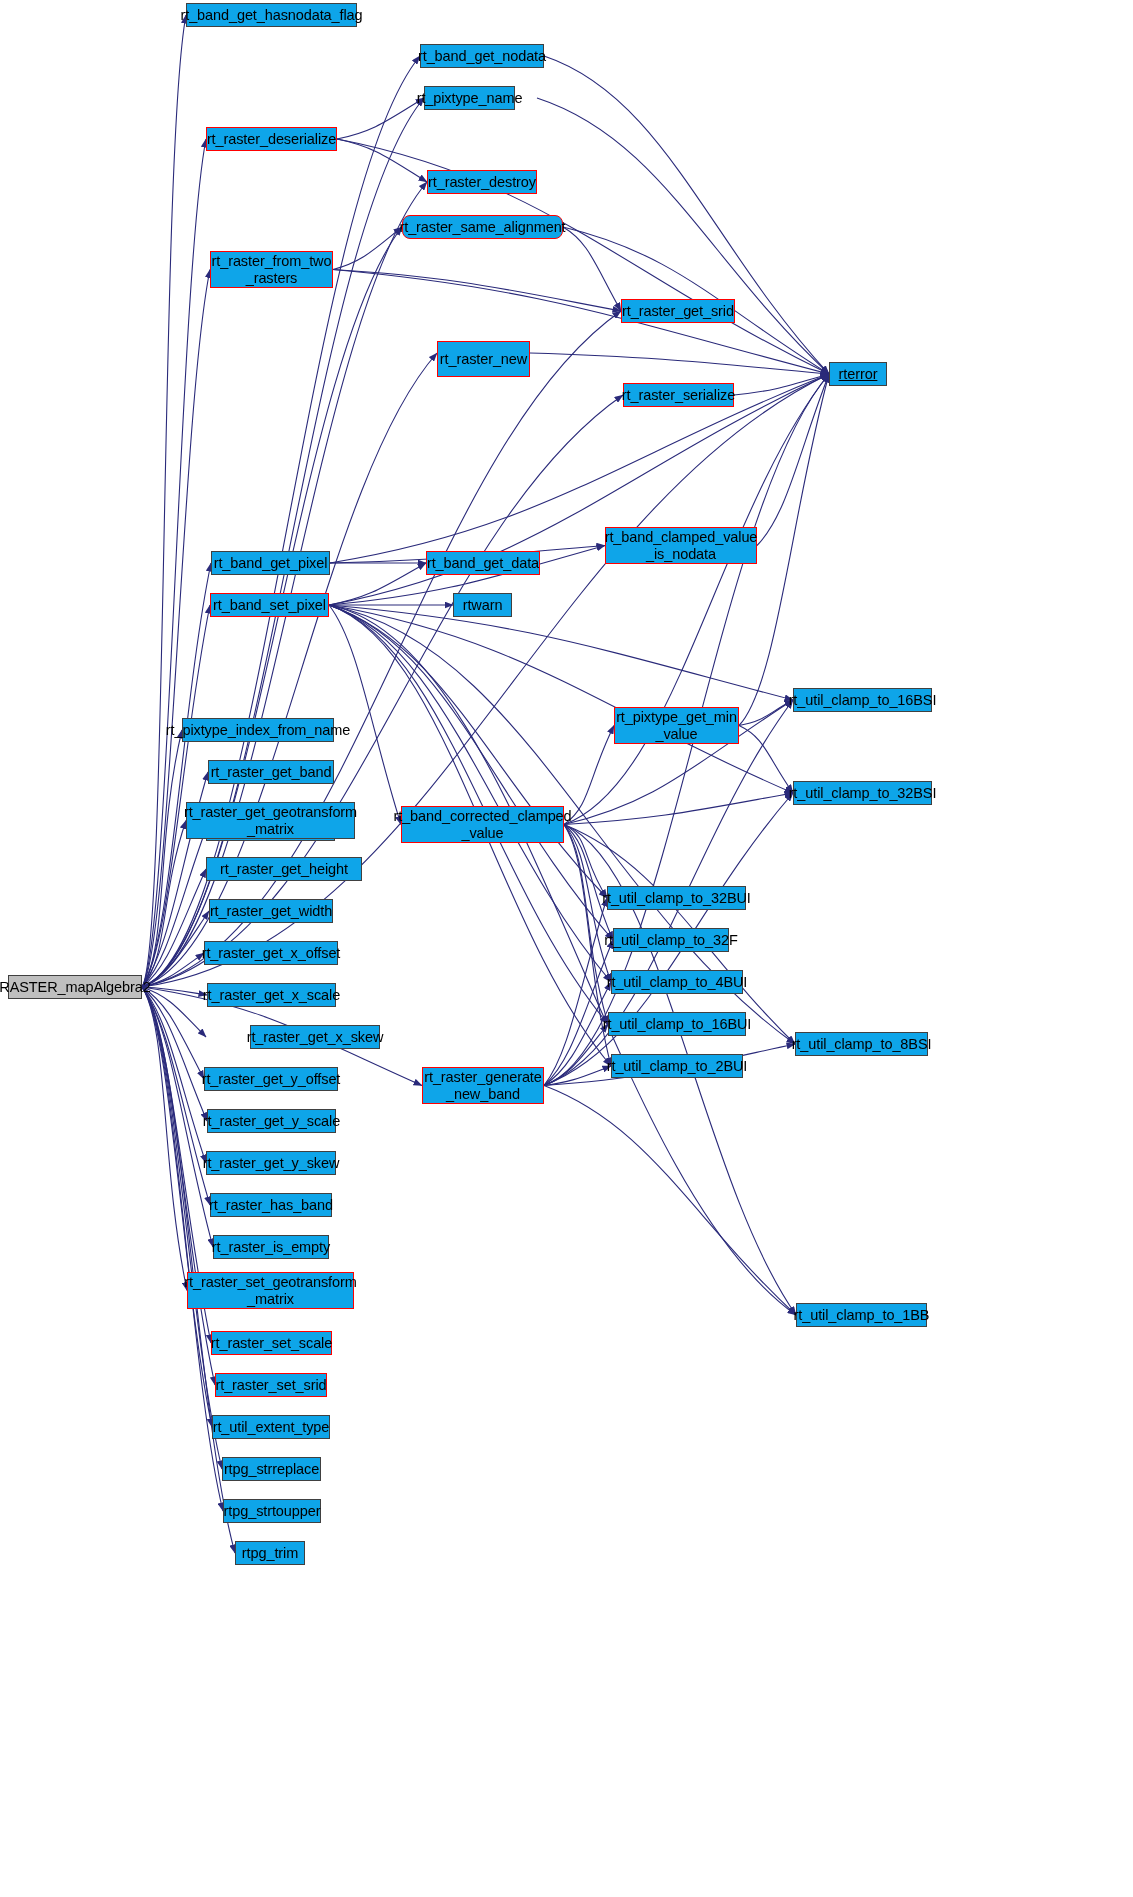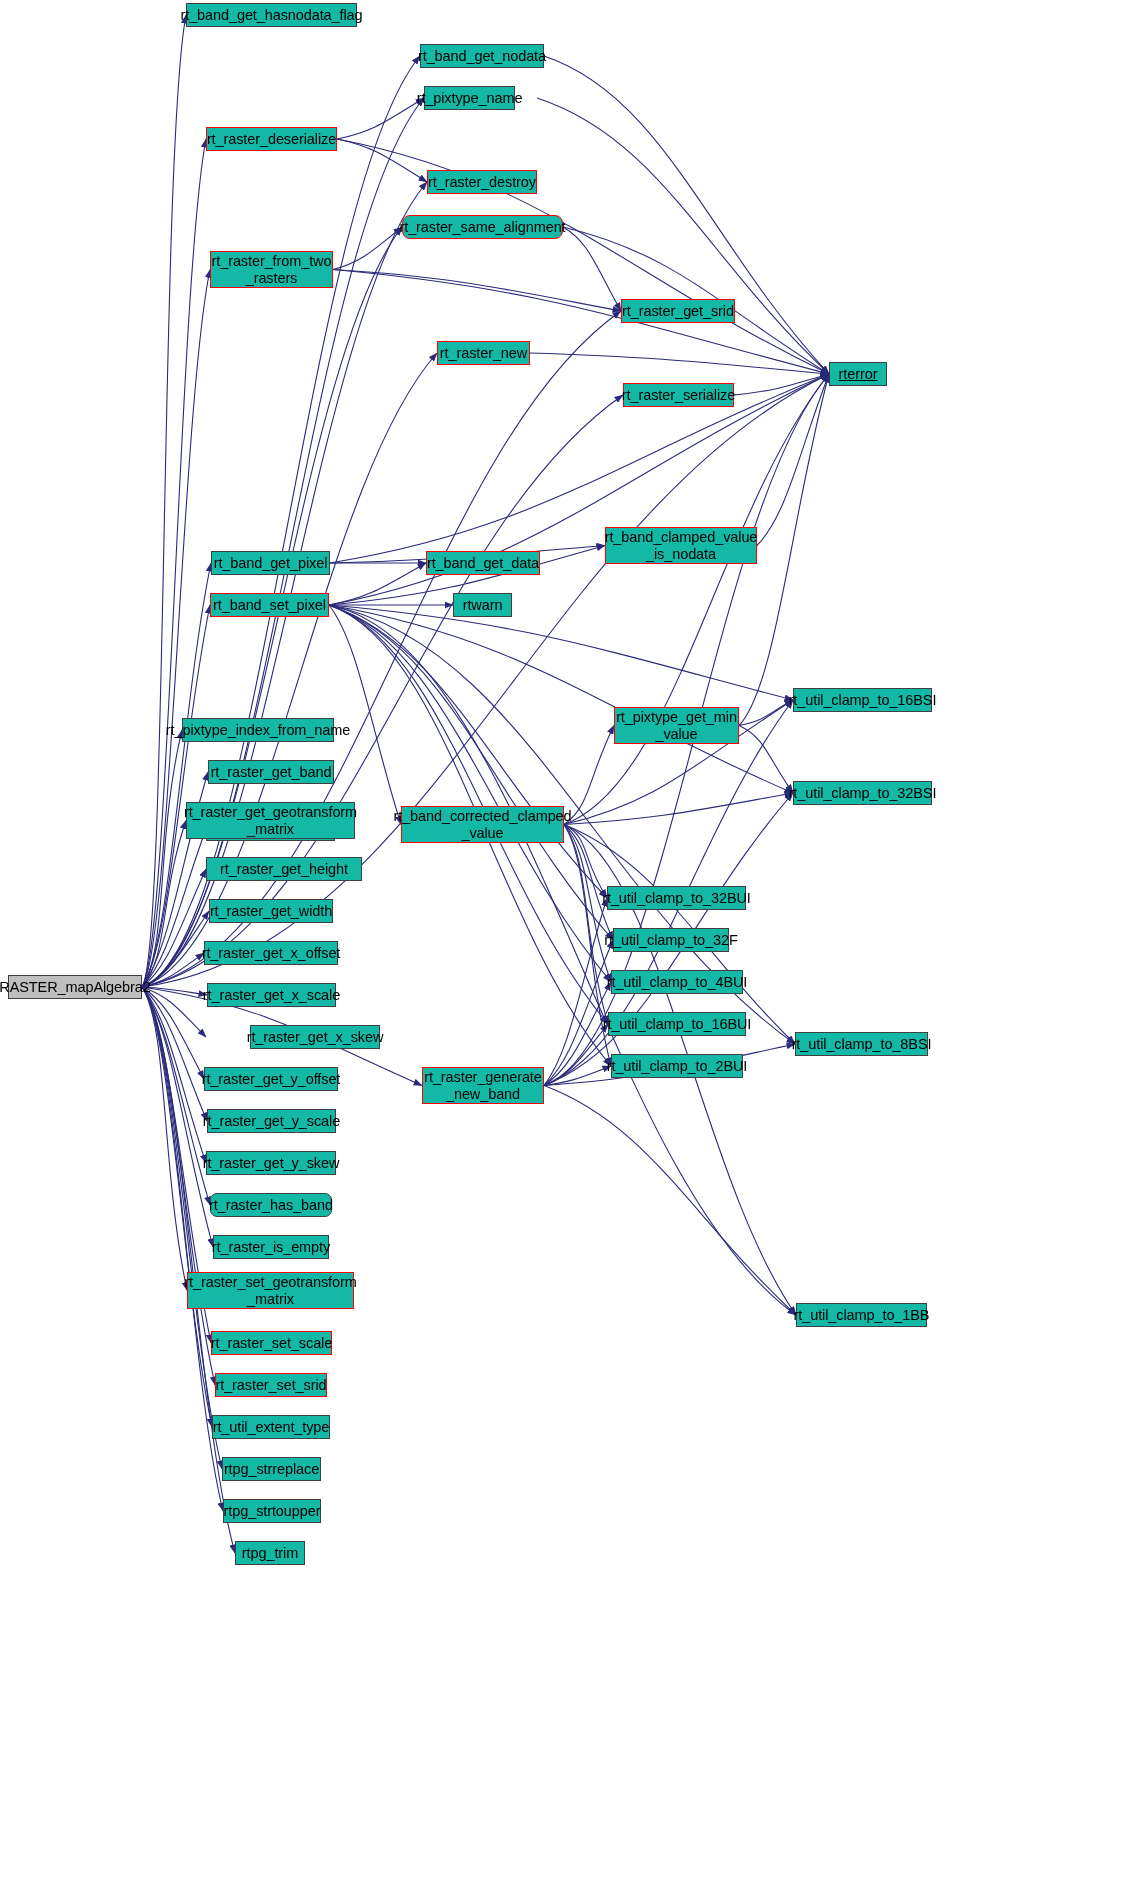--- a/index.html
+++ b/index.html
@@ -13,21 +13,21 @@
     overflow:hidden;
   }
   #edge-layer{position:absolute;left:0;top:0;width:1133px;height:1897px;}
   .node{
     position:absolute;
     box-sizing:border-box;
     display:flex;
     align-items:center;
     justify-content:center;
     text-align:center;
-    background:#14b8a6;
+    background:#0ea5e9;
     border:1px solid #404040;
     font-size:14.5px;
     line-height:1.12;
     color:#000000;
     white-space:pre-line;
     letter-spacing:-0.1px;
   }
   .node.red{border:1px solid #ff0000;}
   .node.root{
     background:#bfbfbf;
@@ -140,21 +140,21 @@
       <div class="node root" style="left: 8px; top: 975px; width: 134px; height: 24px;">RASTER_mapAlgebra2</div>
       <div class="node" style="left: 186px; top: 3px; width: 171px; height: 24px;">rt_band_get_hasnodata_flag</div>
       <div class="node" style="left: 420px; top: 44px; width: 124px; height: 24px;">rt_band_get_nodata</div>
       <div class="node" style="left: 424px; top: 86px; width: 91px; height: 24px;">rt_pixtype_name</div>
       <div class="node red" style="left: 206px; top: 127px; width: 131px; height: 24px;">rt_raster_deserialize</div>
       <div class="node red" style="left: 427px; top: 170px; width: 110px; height: 24px;">rt_raster_destroy</div>
       <div class="node red" style="left: 402px; top: 215px; width: 161px; height: 24px; border-radius: 8px;">rt_raster_same_alignment</div>
       <div class="node red" style="left: 210px; top: 251px; width: 123px; height: 37px;">rt_raster_from_two
 _rasters</div>
       <div class="node red" style="left: 621px; top: 299px; width: 114px; height: 24px;">rt_raster_get_srid</div>
-      <div class="node red" style="left: 437px; top: 341px; width: 93px; height: 24px;">rt_raster_new</div>
+      <div class="node red" style="left: 437px; top: 341px; width: 93px; height: 36px;">rt_raster_new</div>
       <div class="node red" style="left: 623px; top: 383px; width: 111px; height: 24px;">rt_raster_serialize</div>
       <div class="node" style="left: 829px; top: 362px; width: 58px; height: 24px; text-decoration: underline;">rterror</div>
       <div class="node red" style="left: 605px; top: 527px; width: 152px; height: 37px;">rt_band_clamped_value
 _is_nodata</div>
       <div class="node" style="left: 211px; top: 551px; width: 119px; height: 24px;">rt_band_get_pixel</div>
       <div class="node red" style="left: 426px; top: 551px; width: 114px; height: 24px;">rt_band_get_data</div>
       <div class="node red" style="left: 210px; top: 593px; width: 119px; height: 24px;">rt_band_set_pixel</div>
       <div class="node" style="left: 453px; top: 593px; width: 59px; height: 24px;">rtwarn</div>
       <div class="node" style="left: 793px; top: 688px; width: 139px; height: 24px;">rt_util_clamp_to_16BSI</div>
       <div class="node" style="left: 206px; top: 817px; width: 129px; height: 24px;">rt_band_get_pixtype</div>
@@ -176,21 +176,21 @@
       <div class="node" style="left: 207px; top: 983px; width: 129px; height: 24px;">rt_raster_get_x_scale</div>
       <div class="node" style="left: 608px; top: 1012px; width: 138px; height: 24px;">rt_util_clamp_to_16BUI</div>
       <div class="node" style="left: 206px; top: 1025px; width: 130px; height: 24px; margin-left: 44px;">rt_raster_get_x_skew</div>
       <div class="node" style="left: 611px; top: 1054px; width: 132px; height: 24px;">rt_util_clamp_to_2BUI</div>
       <div class="node" style="left: 795px; top: 1032px; width: 133px; height: 24px;">rt_util_clamp_to_8BSI</div>
       <div class="node" style="left: 204px; top: 1067px; width: 134px; height: 24px;">rt_raster_get_y_offset</div>
       <div class="node red" style="left: 422px; top: 1067px; width: 122px; height: 37px;">rt_raster_generate
 _new_band</div>
       <div class="node" style="left: 207px; top: 1109px; width: 129px; height: 24px;">rt_raster_get_y_scale</div>
       <div class="node" style="left: 206px; top: 1151px; width: 130px; height: 24px;">rt_raster_get_y_skew</div>
-      <div class="node" style="left: 210px; top: 1193px; width: 122px; height: 24px; border-radius: 7px;">rt_raster_has_band</div>
+      <div class="node" style="left: 210px; top: 1193px; width: 122px; height: 24px;">rt_raster_has_band</div>
       <div class="node" style="left: 213px; top: 1235px; width: 116px; height: 24px;">rt_raster_is_empty</div>
       <div class="node red" style="left: 187px; top: 1272px; width: 167px; height: 37px;">rt_raster_set_geotransform
 _matrix</div>
       <div class="node red" style="left: 211px; top: 1331px; width: 121px; height: 24px;">rt_raster_set_scale</div>
       <div class="node red" style="left: 215px; top: 1373px; width: 112px; height: 24px;">rt_raster_set_srid</div>
       <div class="node" style="left: 212px; top: 1415px; width: 118px; height: 24px;">rt_util_extent_type</div>
       <div class="node" style="left: 796px; top: 1303px; width: 131px; height: 24px;">rt_util_clamp_to_1BB</div>
       <div class="node" style="left: 222px; top: 1457px; width: 99px; height: 24px;">rtpg_strreplace</div>
       <div class="node" style="left: 223px; top: 1499px; width: 98px; height: 24px;">rtpg_strtoupper</div>
       <div class="node" style="left: 235px; top: 1541px; width: 70px; height: 24px;">rtpg_trim</div>

